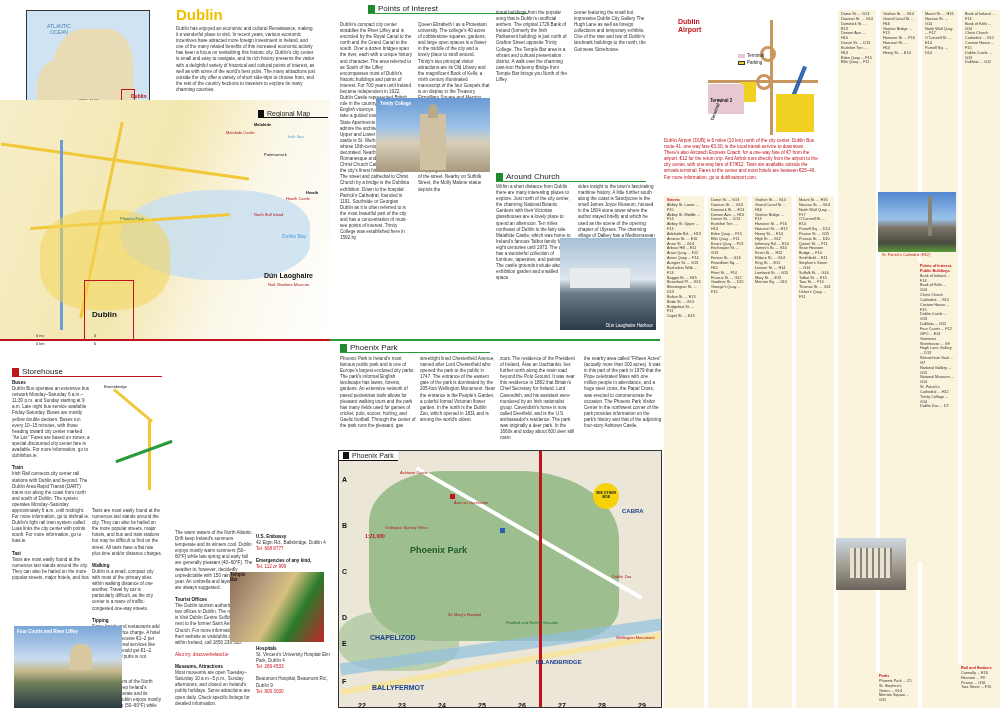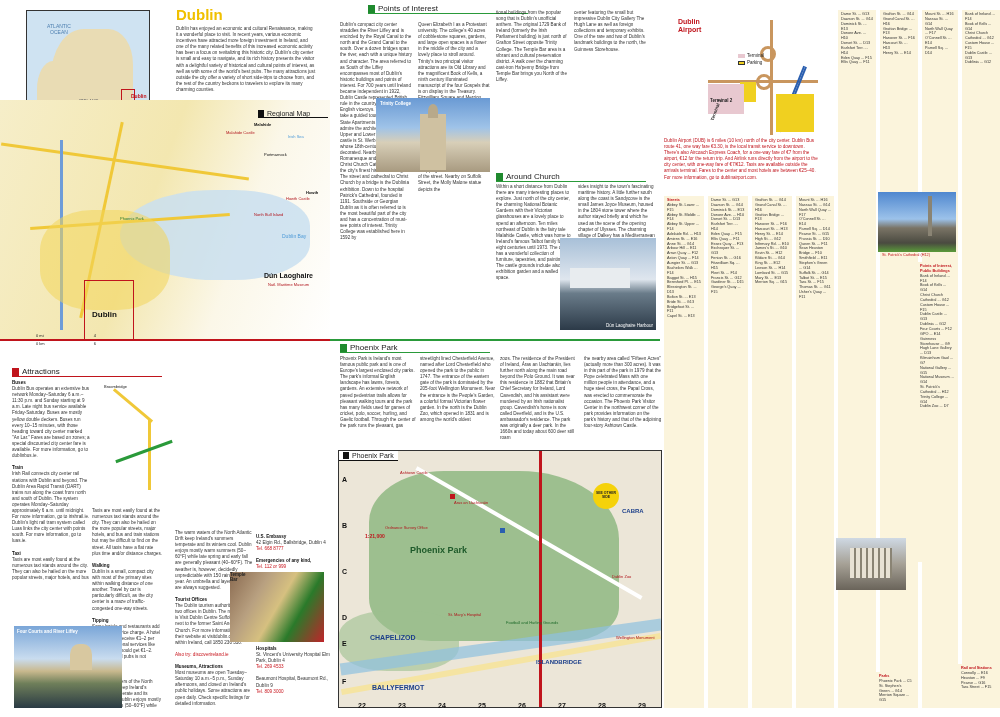--- a/index.html
+++ b/index.html
@@ -131,21 +131,21 @@
   <div class="abs" style="left:10px;top:30px;width:60px;height:20px;background:#e8ecef"></div>
   <div class="abs" style="right:3px;bottom:2px;font-size:4.5px;color:#fff;">Dún Laoghaire Harbour</div>
 </div>
 
 <div class="rule" style="left:330px;top:339px;width:330px;background:#2a9a3a;"></div>
 <div class="rule" style="left:0;top:339px;width:330px;background:#c0141c;"></div>
 
 <div class="abs" style="left:12px;top:367px;">
   <div class="sec-head red" style="width:150px">
       <div class="blk"></div>
-      <span>Attractions</span>
+      <span>Storehouse</span>
     </div>
 </div>
 <div class="abs col-text" style="left:12px;top:380px;width:78px;height:200px;">
   <b>Buses</b><br><span>Dublin Bus operates an extensive bus network Monday–Saturday 6 a.m.–11:30 p.m. and Sunday starting at 9 a.m. Late night bus service available Friday-Saturday. Buses are mostly yellow double deckers. Buses run every 10–15 minutes, with those heading toward city center marked "An Lar." Fares are based on zones; a special discounted city center fare is available. For more information, go to dublinbus.ie.</span><br><br>
   <b>Train</b><br><span>Irish Rail connects city center rail stations with Dublin and beyond. The Dublin Area Rapid Transit (DART) trains run along the coast from north and south of Dublin. The system operates Monday–Saturday approximately 6 a.m. until midnight. For more information, go to irishrail.ie.</span><br>
   <span>Dublin's light rail tram system called Luas links the city center with points south. For more information, go to luas.ie.</span><br><br>
   <b>Taxi</b><br><span>Taxis are most easily found at the numerous taxi stands around the city. They can also be hailed on the more popular streets, major hotels, and bus and train stations but may be difficult to find on the street. All taxis have a flat rate plus time and/or distance charges.</span>
 </div>
 
 <div class="abs" style="left:104px;top:384px;width:70px;height:110px;">

